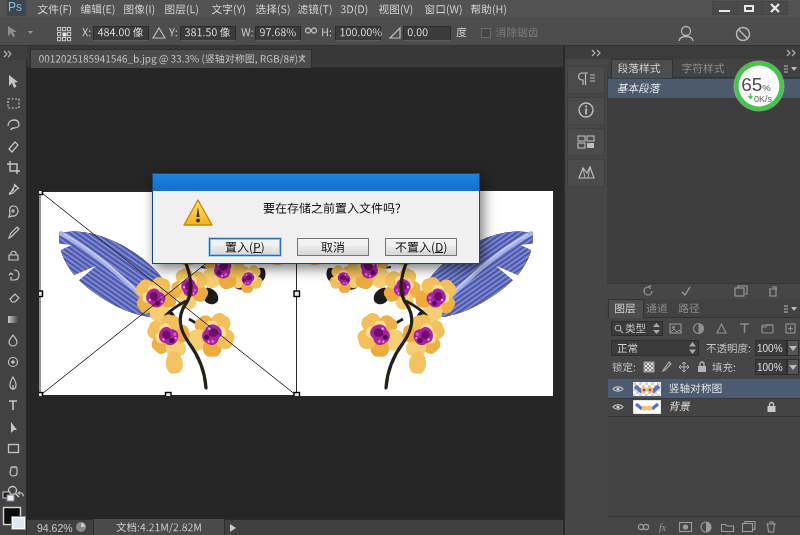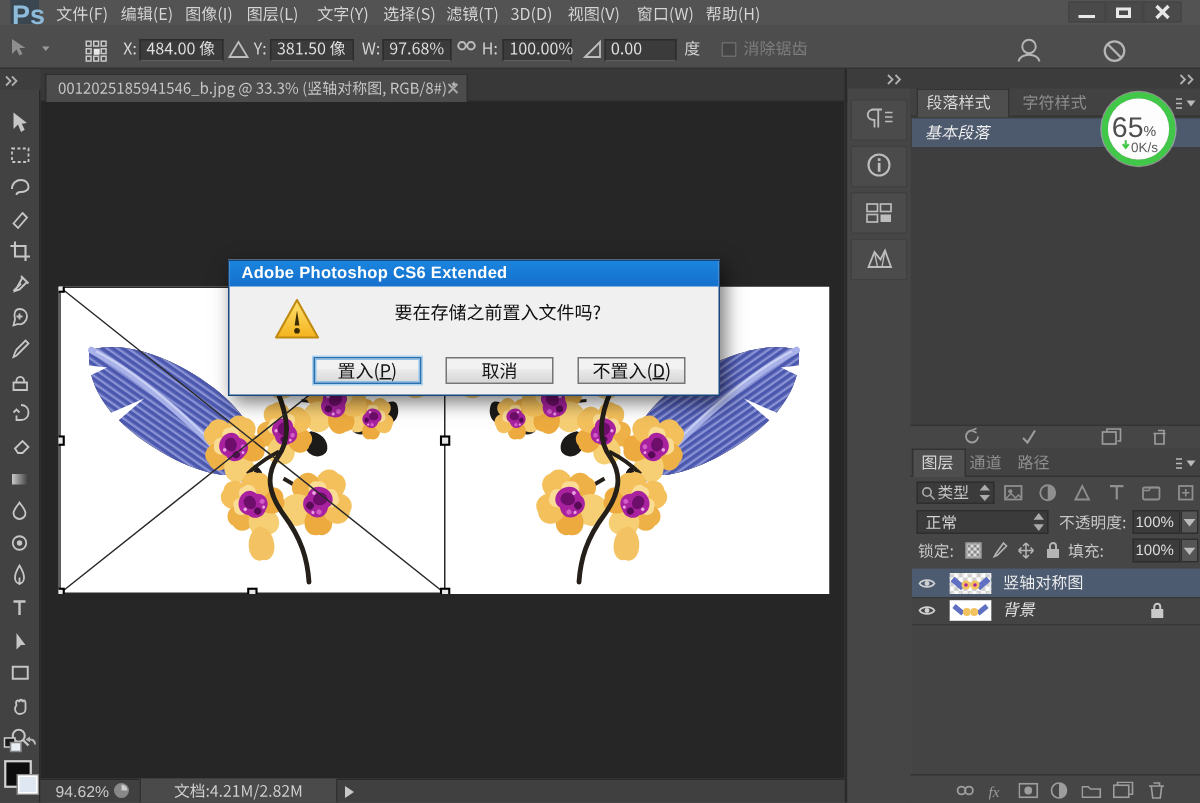--- a/index.html
+++ b/index.html
@@ -4,21 +4,21 @@
 *{margin:0;padding:0;box-sizing:border-box}
 html,body{width:800px;height:535px;overflow:hidden;background:#535353;
  font-family:"Liberation Sans",sans-serif;}
 .abs{position:absolute}
 </style></head>
 <body>
 <div class="abs" style="left:0;top:0;width:800px;height:535px;background:#4d4d4d">
 
 <div class="abs" style="left:0;top:0;width:800px;height:17px;background:#535353"></div>
 <div class="abs" style="left:7px;top:0;width:19px;height:16px;background:#3a4750"></div>
-<div class="abs" style="left:8px;top:0px;font-size:18px;font-weight:bold;color:#8fbbdb;letter-spacing:0">Ps</div>
+<div class="abs" style="left:8px;top:0px;font-size:12px;font-weight:normal;color:#8fbbdb;letter-spacing:0">Ps</div>
 <svg style="position:absolute;left:37px;top:2.4px;overflow:visible" width="36" height="15" viewBox="0 -11.55 36 15.40">
       <path d="M4.7 -9.1C5 -8.5 5.3 -7.8 5.5 -7.3L6.4 -7.6C6.2 -8.1 5.8 -8.8 5.5 -9.3ZM0.5 -7.3V-6.5H2.3C2.9 -4.8 3.8 -3.4 4.9 -2.2C3.7 -1.2 2.2 -0.4 0.4 0.1C0.6 0.3 0.8 0.7 0.9 0.9C2.8 0.3 4.3 -0.5 5.5 -1.6C6.8 -0.5 8.3 0.3 10.1 0.8C10.2 0.6 10.4 0.2 10.6 0C8.9 -0.4 7.4 -1.2 6.2 -2.2C7.3 -3.3 8.1 -4.8 8.8 -6.5H10.5V-7.3ZM5.5 -2.8C4.5 -3.8 3.7 -5.1 3.1 -6.5H7.8C7.3 -5 6.5 -3.8 5.5 -2.8Z M14.5 -3.8V-2.9H17.6V0.9H18.5V-2.9H21.5V-3.8H18.5V-6.2H21V-7H18.5V-9.1H17.6V-7H16.2C16.3 -7.5 16.4 -8 16.5 -8.5L15.8 -8.7C15.5 -7.2 15 -5.8 14.4 -4.9C14.6 -4.8 14.9 -4.6 15.1 -4.5C15.4 -5 15.7 -5.5 15.9 -6.2H17.6V-3.8ZM13.9 -9.2C13.4 -7.5 12.4 -5.9 11.4 -4.8C11.5 -4.6 11.7 -4.2 11.8 -4C12.2 -4.4 12.5 -4.8 12.8 -5.3V0.9H13.6V-6.6C14 -7.3 14.4 -8.2 14.7 -9Z M24.6 2.2 25.2 1.9C24.3 0.3 23.8 -1.6 23.8 -3.4C23.8 -5.3 24.3 -7.1 25.2 -8.7L24.6 -9C23.6 -7.3 23 -5.6 23 -3.4C23 -1.3 23.6 0.5 24.6 2.2Z M26.8 0H27.8V-3.6H30.9V-4.5H27.8V-7.2H31.5V-8.1H26.8Z M32.9 2.2C33.9 0.5 34.5 -1.3 34.5 -3.4C34.5 -5.6 33.9 -7.3 32.9 -9L32.3 -8.7C33.2 -7.1 33.7 -5.3 33.7 -3.4C33.7 -1.6 33.2 0.3 32.3 1.9Z" fill="#d6d6d6"></path>
     </svg>
 <svg style="position:absolute;left:80px;top:2.4px;overflow:visible" width="36" height="15" viewBox="0 -11.55 36 15.40">
       <path d="M0.4 -0.6 0.6 0.2C1.5 -0.2 2.7 -0.7 3.8 -1.1L3.7 -1.8C2.5 -1.3 1.3 -0.9 0.4 -0.6ZM0.7 -4.7C0.8 -4.7 1.1 -4.8 2.3 -4.9C1.8 -4.2 1.5 -3.7 1.3 -3.5C1 -3.1 0.7 -2.8 0.5 -2.7C0.6 -2.5 0.7 -2.2 0.7 -2C1 -2.1 1.3 -2.2 3.7 -2.8C3.7 -3 3.7 -3.3 3.7 -3.5L1.8 -3.1C2.6 -4.1 3.4 -5.3 4 -6.6L3.3 -7C3.1 -6.5 2.9 -6.1 2.7 -5.7L1.5 -5.6C2.1 -6.5 2.7 -7.8 3.2 -9L2.4 -9.2C2 -7.9 1.2 -6.5 1 -6.1C0.8 -5.7 0.6 -5.5 0.4 -5.4C0.5 -5.2 0.6 -4.8 0.7 -4.7ZM6.9 -3.8V-2.2H6V-3.8ZM7.4 -3.8H8.2V-2.2H7.4ZM5.3 -4.5V0.8H6V-1.6H6.9V0.5H7.4V-1.6H8.2V0.5H8.8V-1.6H9.6V0.1C9.6 0.2 9.5 0.2 9.5 0.2C9.4 0.2 9.2 0.2 9 0.2C9 0.4 9.1 0.6 9.1 0.8C9.5 0.8 9.8 0.8 10 0.7C10.2 0.6 10.2 0.4 10.2 0.1V-4.5L9.6 -4.5ZM8.8 -3.8H9.6V-2.2H8.8ZM6.7 -9.1C6.8 -8.8 7 -8.4 7.1 -8.1H4.6V-5.7C4.6 -4 4.5 -1.5 3.5 0.2C3.6 0.3 4 0.5 4.1 0.7C5.1 -1.1 5.3 -3.7 5.3 -5.5H10.1V-8.1H8C7.9 -8.4 7.7 -8.9 7.4 -9.3ZM5.3 -7.3H9.3V-6.2H5.3Z M17.1 -8.3H20V-7.1H17.1ZM16.3 -8.9V-6.5H20.8V-8.9ZM11.9 -3.7C12 -3.7 12.3 -3.8 12.7 -3.8H13.7V-2.2L11.4 -1.8L11.6 -1L13.7 -1.5V0.8H14.4V-1.6L15.7 -1.9L15.7 -2.6L14.4 -2.4V-3.8H15.5V-4.6H14.4V-6.2H13.7V-4.6H12.6C12.9 -5.3 13.2 -6.2 13.5 -7.1H15.5V-7.9H13.7C13.8 -8.3 13.9 -8.7 14 -9.1L13.2 -9.2C13.1 -8.8 13 -8.4 12.9 -7.9H11.5V-7.1H12.7C12.5 -6.3 12.3 -5.5 12.2 -5.3C12 -4.8 11.8 -4.4 11.6 -4.4C11.7 -4.2 11.8 -3.8 11.9 -3.7ZM20 -5.2V-4.2H17.2V-5.2ZM15.4 -0.8 15.5 -0.1 20 -0.4V0.9H20.7V-0.5L21.5 -0.6L21.6 -1.3L20.7 -1.2V-5.2H21.5V-5.9H15.7V-5.2H16.4V-0.9ZM20 -3.6V-2.7H17.2V-3.6ZM20 -2V-1.2L17.2 -0.9V-2Z M24.6 2.2 25.2 1.9C24.3 0.3 23.8 -1.6 23.8 -3.4C23.8 -5.3 24.3 -7.1 25.2 -8.7L24.6 -9C23.6 -7.3 23 -5.6 23 -3.4C23 -1.3 23.6 0.5 24.6 2.2Z M26.8 0H31.6V-0.9H27.8V-3.8H30.9V-4.7H27.8V-7.2H31.5V-8.1H26.8Z M33.3 2.2C34.3 0.5 34.9 -1.3 34.9 -3.4C34.9 -5.6 34.3 -7.3 33.3 -9L32.7 -8.7C33.6 -7.1 34.1 -5.3 34.1 -3.4C34.1 -1.6 33.6 0.3 32.7 1.9Z" fill="#d6d6d6"></path>
     </svg>
 <svg style="position:absolute;left:123px;top:2.4px;overflow:visible" width="33" height="15" viewBox="0 -11.55 33 15.40">
       <path d="M4.1 -3.1C5 -2.9 6.1 -2.5 6.7 -2.2L7.1 -2.8C6.5 -3 5.4 -3.4 4.5 -3.6ZM3 -1.7C4.5 -1.5 6.4 -1 7.5 -0.7L7.9 -1.3C6.8 -1.6 4.9 -2.1 3.4 -2.2ZM0.9 -8.8V0.9H1.7V0.4H9.3V0.9H10.1V-8.8ZM1.7 -0.3V-8H9.3V-0.3ZM4.6 -7.8C4 -6.9 3.1 -6 2.1 -5.5C2.3 -5.4 2.6 -5.1 2.7 -5C3 -5.2 3.4 -5.5 3.7 -5.8C4 -5.4 4.4 -5.1 4.9 -4.8C3.9 -4.3 2.9 -4 1.9 -3.8C2.1 -3.7 2.2 -3.3 2.3 -3.1C3.4 -3.4 4.5 -3.8 5.6 -4.4C6.5 -3.9 7.5 -3.5 8.6 -3.3C8.7 -3.5 8.9 -3.7 9.1 -3.9C8.1 -4.1 7.1 -4.4 6.3 -4.8C7.1 -5.3 7.8 -5.9 8.2 -6.7L7.8 -6.9L7.6 -6.9H4.8C5 -7.1 5.1 -7.3 5.2 -7.5ZM4.2 -6.2 4.2 -6.3H7.1C6.7 -5.8 6.2 -5.5 5.6 -5.1C5 -5.4 4.5 -5.8 4.2 -6.2Z M16.3 -7.8H18.3C18.1 -7.5 17.9 -7.2 17.7 -6.9H15.6C15.9 -7.2 16.1 -7.5 16.3 -7.8ZM16.4 -9.2C15.9 -8.3 15 -7.1 13.8 -6.3C14 -6.2 14.2 -5.9 14.4 -5.8C14.6 -5.9 14.8 -6.1 14.9 -6.2V-4.5H16.6C16.1 -4.1 15.3 -3.6 14.2 -3.3C14.3 -3.1 14.5 -2.9 14.6 -2.7C15.6 -3.1 16.3 -3.4 16.9 -3.8C17.1 -3.7 17.2 -3.5 17.3 -3.3C16.6 -2.7 15.2 -2 14.2 -1.7C14.3 -1.5 14.5 -1.3 14.6 -1.1C15.6 -1.5 16.8 -2.2 17.6 -2.9C17.8 -2.7 17.8 -2.4 17.9 -2.2C17 -1.4 15.4 -0.5 14.1 -0.1C14.2 0 14.4 0.3 14.5 0.5C15.7 0.1 17.1 -0.7 18.1 -1.6C18.2 -0.9 18 -0.3 17.8 -0C17.6 0.2 17.5 0.2 17.3 0.2C17.1 0.2 16.8 0.2 16.5 0.1C16.7 0.3 16.7 0.7 16.7 0.8C17 0.9 17.2 0.9 17.4 0.9C17.8 0.9 18.1 0.8 18.4 0.5C18.8 0 19 -1.1 18.6 -2.3L19.2 -2.6C19.6 -1.4 20.3 -0.3 21.1 0.3C21.3 0.1 21.5 -0.2 21.7 -0.4C20.8 -0.8 20.1 -1.8 19.8 -2.8C20.2 -3.1 20.6 -3.3 21 -3.5L20.4 -4.1C19.9 -3.7 19.1 -3.2 18.4 -2.9C18.2 -3.4 17.8 -3.9 17.3 -4.3L17.6 -4.5H20.9V-6.9H18.5C18.9 -7.3 19.2 -7.7 19.4 -8.2L18.9 -8.5L18.8 -8.5H16.8L17.1 -9.1ZM15.7 -6.3H17.6C17.6 -6 17.5 -5.6 17.2 -5.2H15.7ZM18.3 -6.3H20.1V-5.2H18C18.2 -5.6 18.3 -6 18.3 -6.3ZM13.9 -9.2C13.3 -7.5 12.3 -5.9 11.3 -4.8C11.5 -4.6 11.7 -4.2 11.8 -4C12.1 -4.3 12.4 -4.8 12.7 -5.2V0.8H13.5V-6.5C14 -7.3 14.4 -8.1 14.7 -9Z M24.6 2.2 25.2 1.9C24.3 0.3 23.8 -1.6 23.8 -3.4C23.8 -5.3 24.3 -7.1 25.2 -8.7L24.6 -9C23.6 -7.3 23 -5.6 23 -3.4C23 -1.3 23.6 0.5 24.6 2.2Z M26.8 0H27.8V-8.1H26.8Z M30 2.2C31 0.5 31.6 -1.3 31.6 -3.4C31.6 -5.6 31 -7.3 30 -9L29.4 -8.7C30.3 -7.1 30.8 -5.3 30.8 -3.4C30.8 -1.6 30.3 0.3 29.4 1.9Z" fill="#d6d6d6"></path>
     </svg>
 <svg style="position:absolute;left:164px;top:2.4px;overflow:visible" width="35" height="15" viewBox="0 -11.55 35 15.40">
@@ -558,21 +558,20 @@
 <svg class="abs" style="left:742px;top:521px" width="14" height="12">
       <rect x="0.5" y="2.5" width="10" height="8" fill="none" stroke="#9d9d9d" stroke-width="1.1"></rect>
       <path d="M3 2.5 v-2 h10 v8 h-2" fill="none" stroke="#9d9d9d" stroke-width="1.1"></path>
     </svg>
 <svg class="abs" style="left:765px;top:521px" width="14" height="12">
       <path d="M1 3 h10 M2.5 3 l1 8 h5 l1 -8 M4 1 h4 v2" fill="none" stroke="#9d9d9d" stroke-width="1.1"></path>
     </svg>
 <div class="abs" style="left:152px;top:173px;width:328px;height:91px;background:#f0f0f0;
  border:1px solid #16477c;box-shadow:3px 4px 12px rgba(0,0,0,0.55);z-index:20"></div>
 <div class="abs" style="left:153px;top:174px;width:326px;height:17px;background:linear-gradient(#1b84de,#1470cc);z-index:21"></div>
-<div class="abs" style="left:161px;top:176px;font-size:11px;font-weight:bold;color:#fff;letter-spacing:0.2px;z-index:22;font-family:'Liberation Sans',sans-serif">Adobe Photoshop CS6 Extended</div>
 <svg class="abs" style="left:183px;top:199px;z-index:22" width="30" height="28">
 <defs>
         <linearGradient id="wg" x1="0" y1="0" x2="0" y2="1">
           <stop offset="0" stop-color="#ffe170"></stop>
           <stop offset="1" stop-color="#f4b31d"></stop>
         </linearGradient>
       </defs>
 <path d="M15 1 L29 26 L1 26 Z" fill="url(#wg)" stroke="#c08a10" stroke-width="1.4" stroke-linejoin="round"></path>
 <path d="M15 8 L16.6 18 L13.4 18 Z" fill="#3a2c00"></path>
       <circle cx="15" cy="21.5" r="1.9" fill="#3a2c00"></circle>

